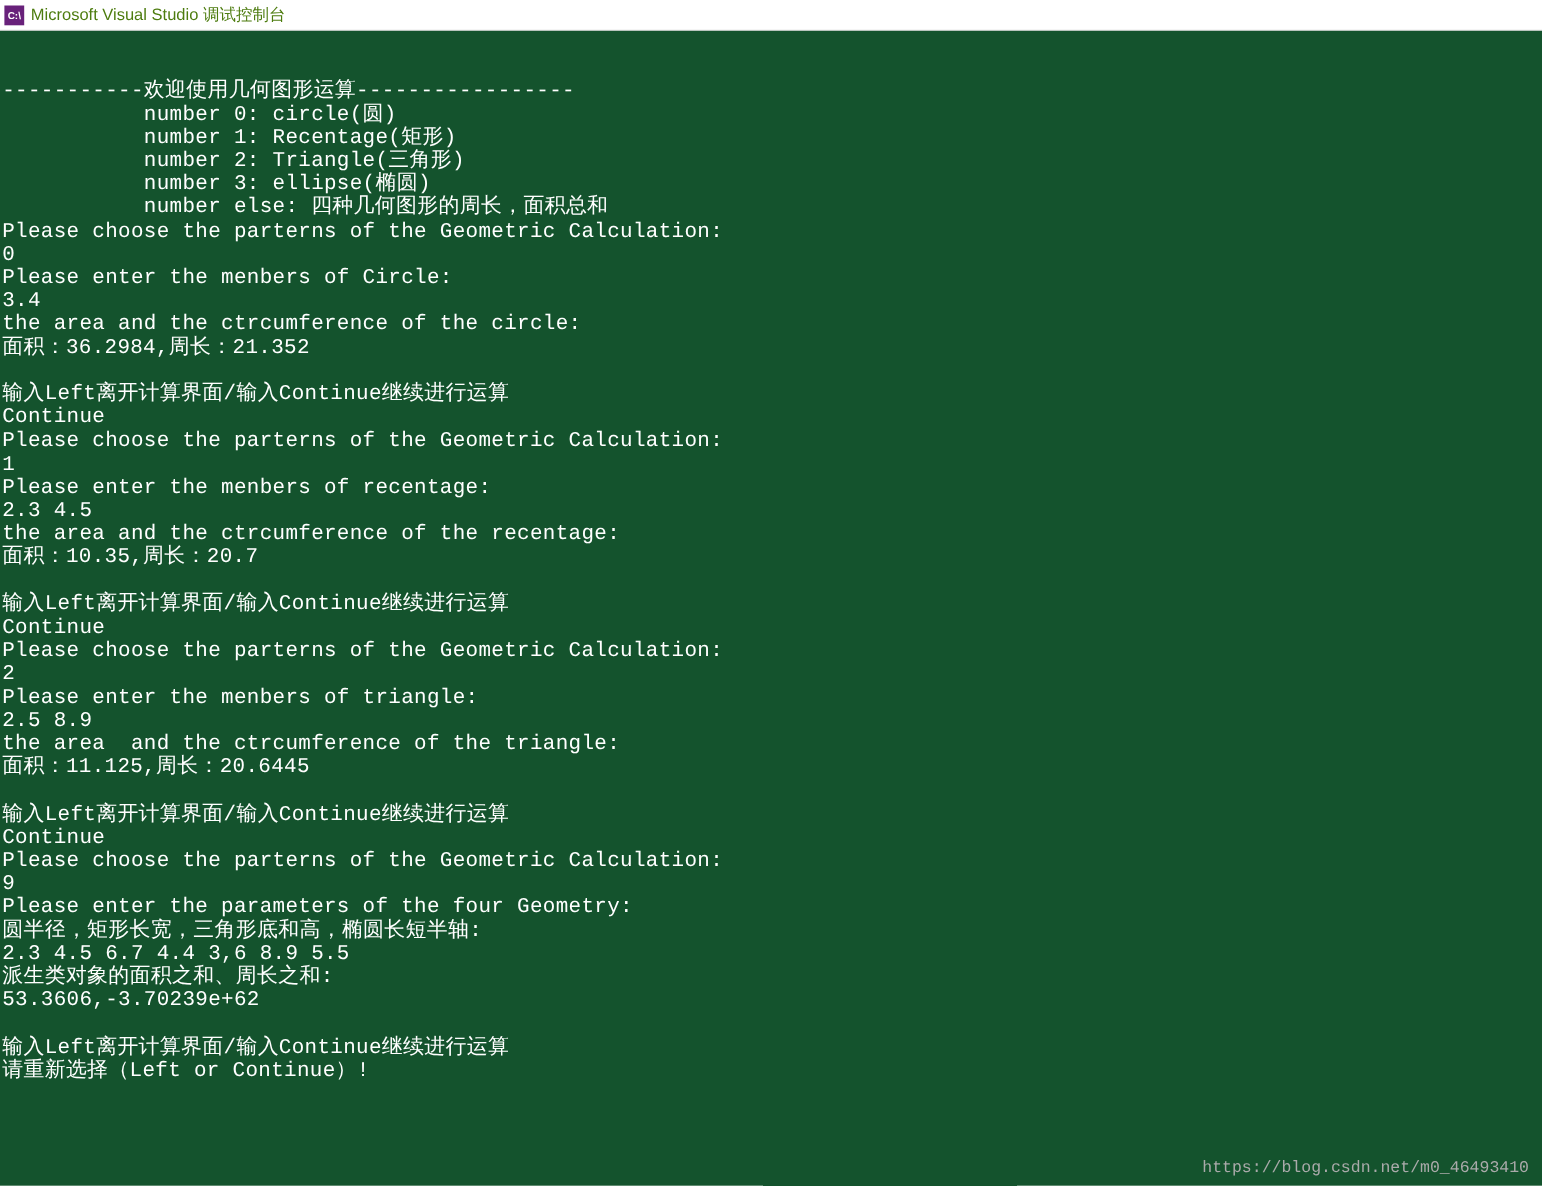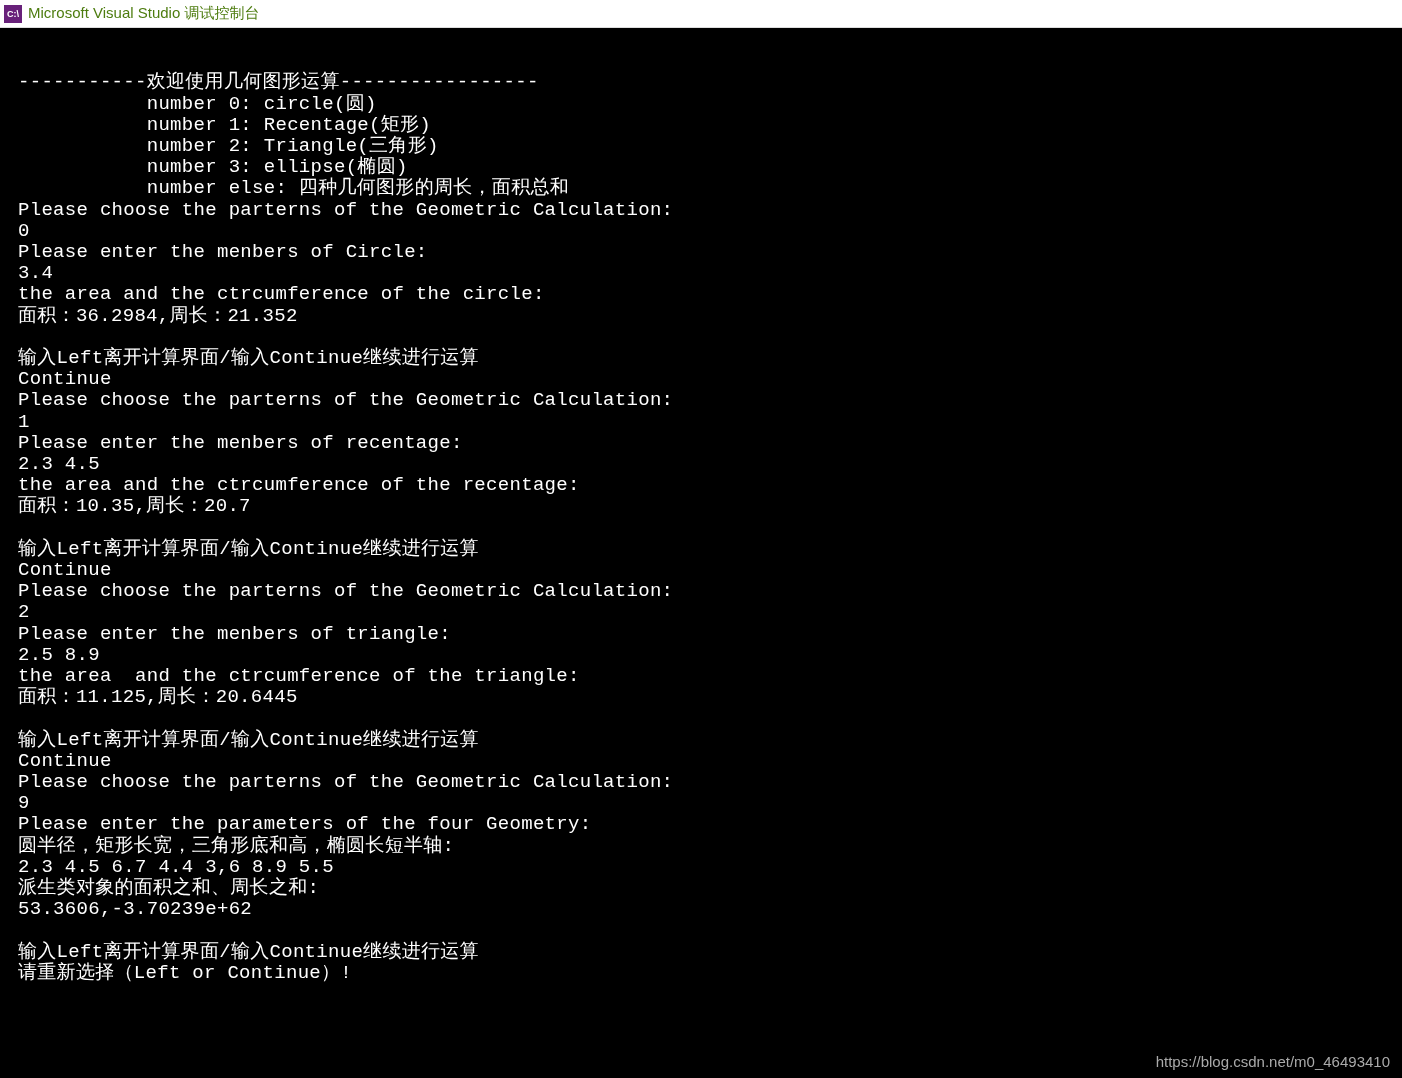--- a/index.html
+++ b/index.html
@@ -34,40 +34,40 @@
       justify-content: center;
       margin-right: 6px;
     }
     .title-text {
       font-size: 15px;
       color: #4d7c0f;
     }
     .console {
       width: 100%;
       height: calc(100% - 28px);
-      background: #000000;
+      background: #14532d;
       color: #fff;
       font-family: "NSimSun", "SimSun", "Consolas", "Courier New", monospace;
       font-size: 19px;
       line-height: 21.2px;
-      padding: 2px 18px;
+      padding: 2px 2px;
       white-space: pre;
       position: relative;
       letter-spacing: 0.3px;
     }
     .console .line {
       display: block;
       min-height: 21.2px;
     }
     .watermark {
       position: absolute;
       bottom: 6px;
       right: 12px;
       color: #aaa;
-      font-family: Liberation Sans, sans-serif;
+      font-family: Liberation Mono, monospace;
       font-size: 15px;
       letter-spacing: 0;
     }
   </style>
 </head>
 <body>
 
 <div class="title-bar">
   <div class="title-icon">C:\</div>
   <div class="title-text">Microsoft Visual Studio 调试控制台</div>

